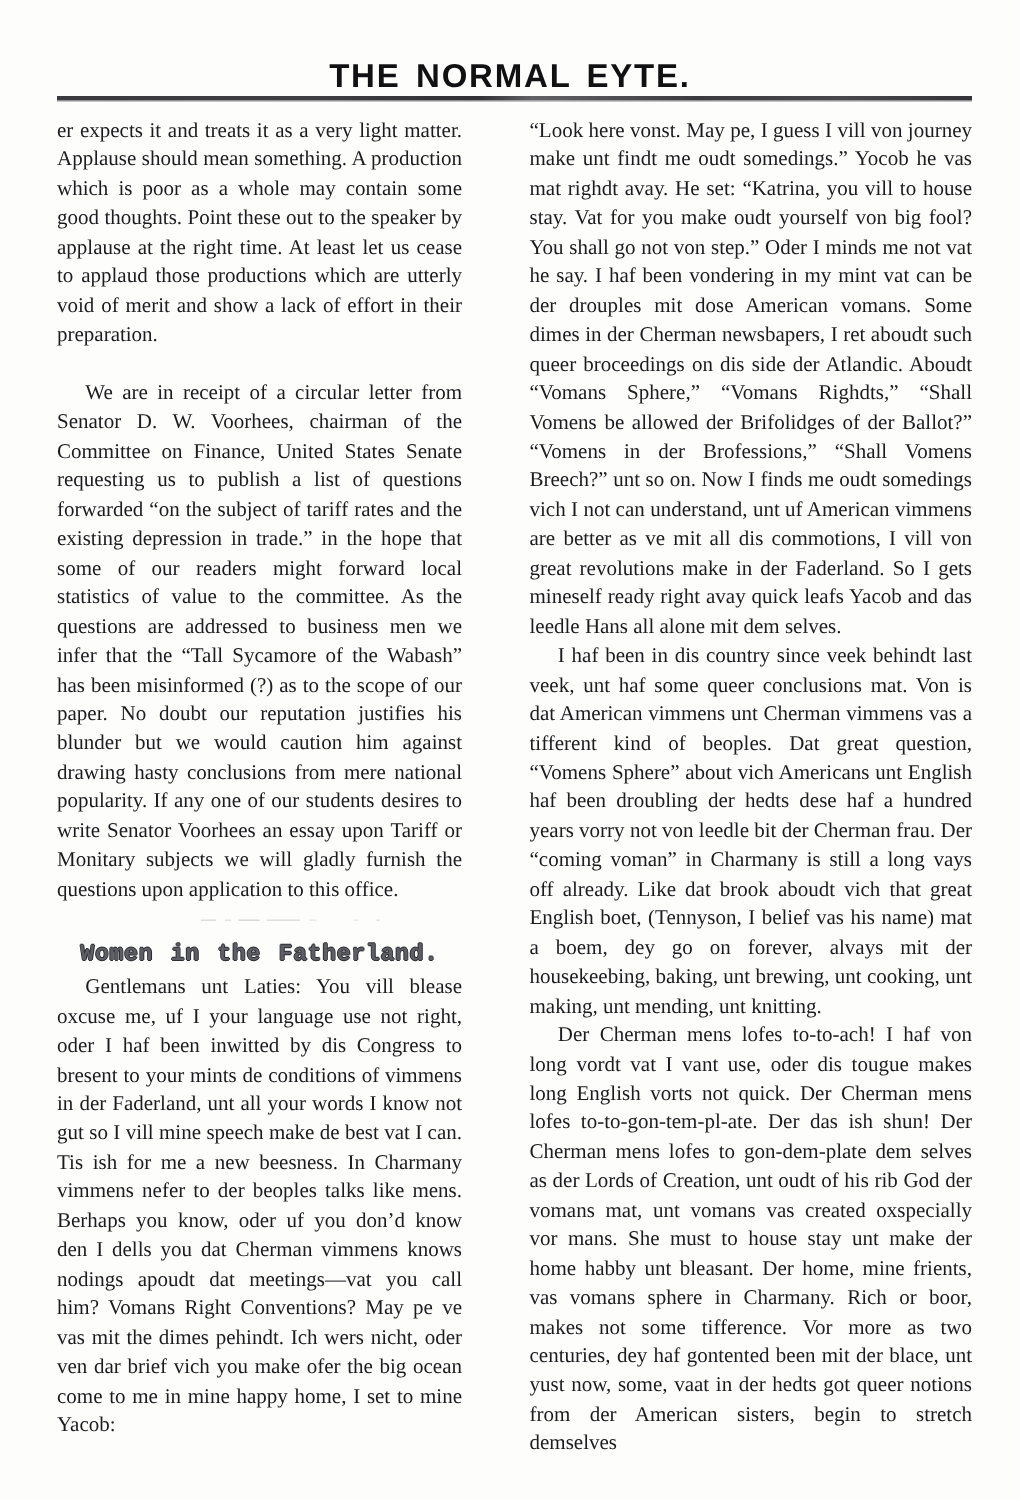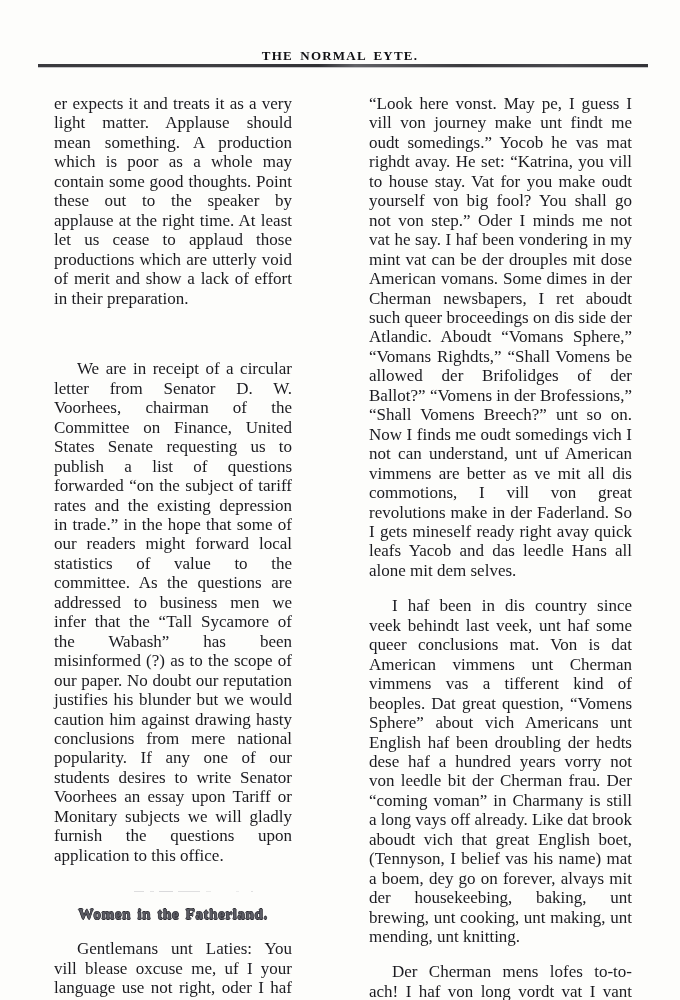--- a/index.html
+++ b/index.html
@@ -21,26 +21,26 @@
     width: 680px;
     height: 1000px;
     background: #fdfdfb;
     box-sizing: border-box;
     padding: 0;
   }
 
   
   .masthead {
     text-align: center;
-    font-family: Liberation Serif, serif;
+    font-family: Liberation Sans, sans-serif;
     font-weight: bold;
-    font-size: 13px;
+    font-size: 22px;
     letter-spacing: 1.2px;
     color: #111114;
-    padding-top: 48px;
+    padding-top: 38px;
     padding-bottom: 3px;
     word-spacing: 3px;
   }
 
   .head-rule {
     position: absolute;
     left: 38px;
     top: 64px;
     width: 610px;
     height: 3px;
@@ -71,22 +71,22 @@
   .col {
     box-sizing: border-box;
     width: 340px;
     padding: 0 32px 0 38px;
   }
   .col.right {
     padding: 0 32px 0 13px;
   }
 
   p.para {
-    margin: 16px;
-    font-size: 17px;
+    margin: 0;
+    font-size: 14px;
     line-height: 19.45px;
     text-align: justify;
     text-justify: inter-word;
     color: #1b1b20;
     text-indent: 1.35em;
     -webkit-font-smoothing: antialiased;
   }
   p.para.noindent {
     text-indent: 0;
   }
@@ -111,21 +111,21 @@
   .sep i.s2 { left: 112px; width: 4px;  opacity:.45; }
   .sep i.s3 { left: 121px; width: 14px; opacity:.6;  }
   .sep i.s4 { left: 140px; width: 22px; opacity:.5;  }
   .sep i.s5 { left: 168px; width: 5px;  opacity:.35; }
   .sep i.s6 { left: 198px; width: 3px;  opacity:.3;  }
   .sep i.s7 { left: 213px; width: 2px;  opacity:.5;  }
 
   
   .article-title {
     text-align: center;
-    font-family: Liberation Serif, serif;
+    font-family: Liberation Mono, monospace;
     font-size: 15.5px;
     font-weight: bold;
     letter-spacing: .4px;
     word-spacing: 2px;
     margin: 2px 0 4px 0;
     color: #5e5e66;
     text-shadow:
       -0.6px 0 0 #2d2d33,
        0.6px 0 0 #2d2d33,
        0 -0.6px 0 #2d2d33,

